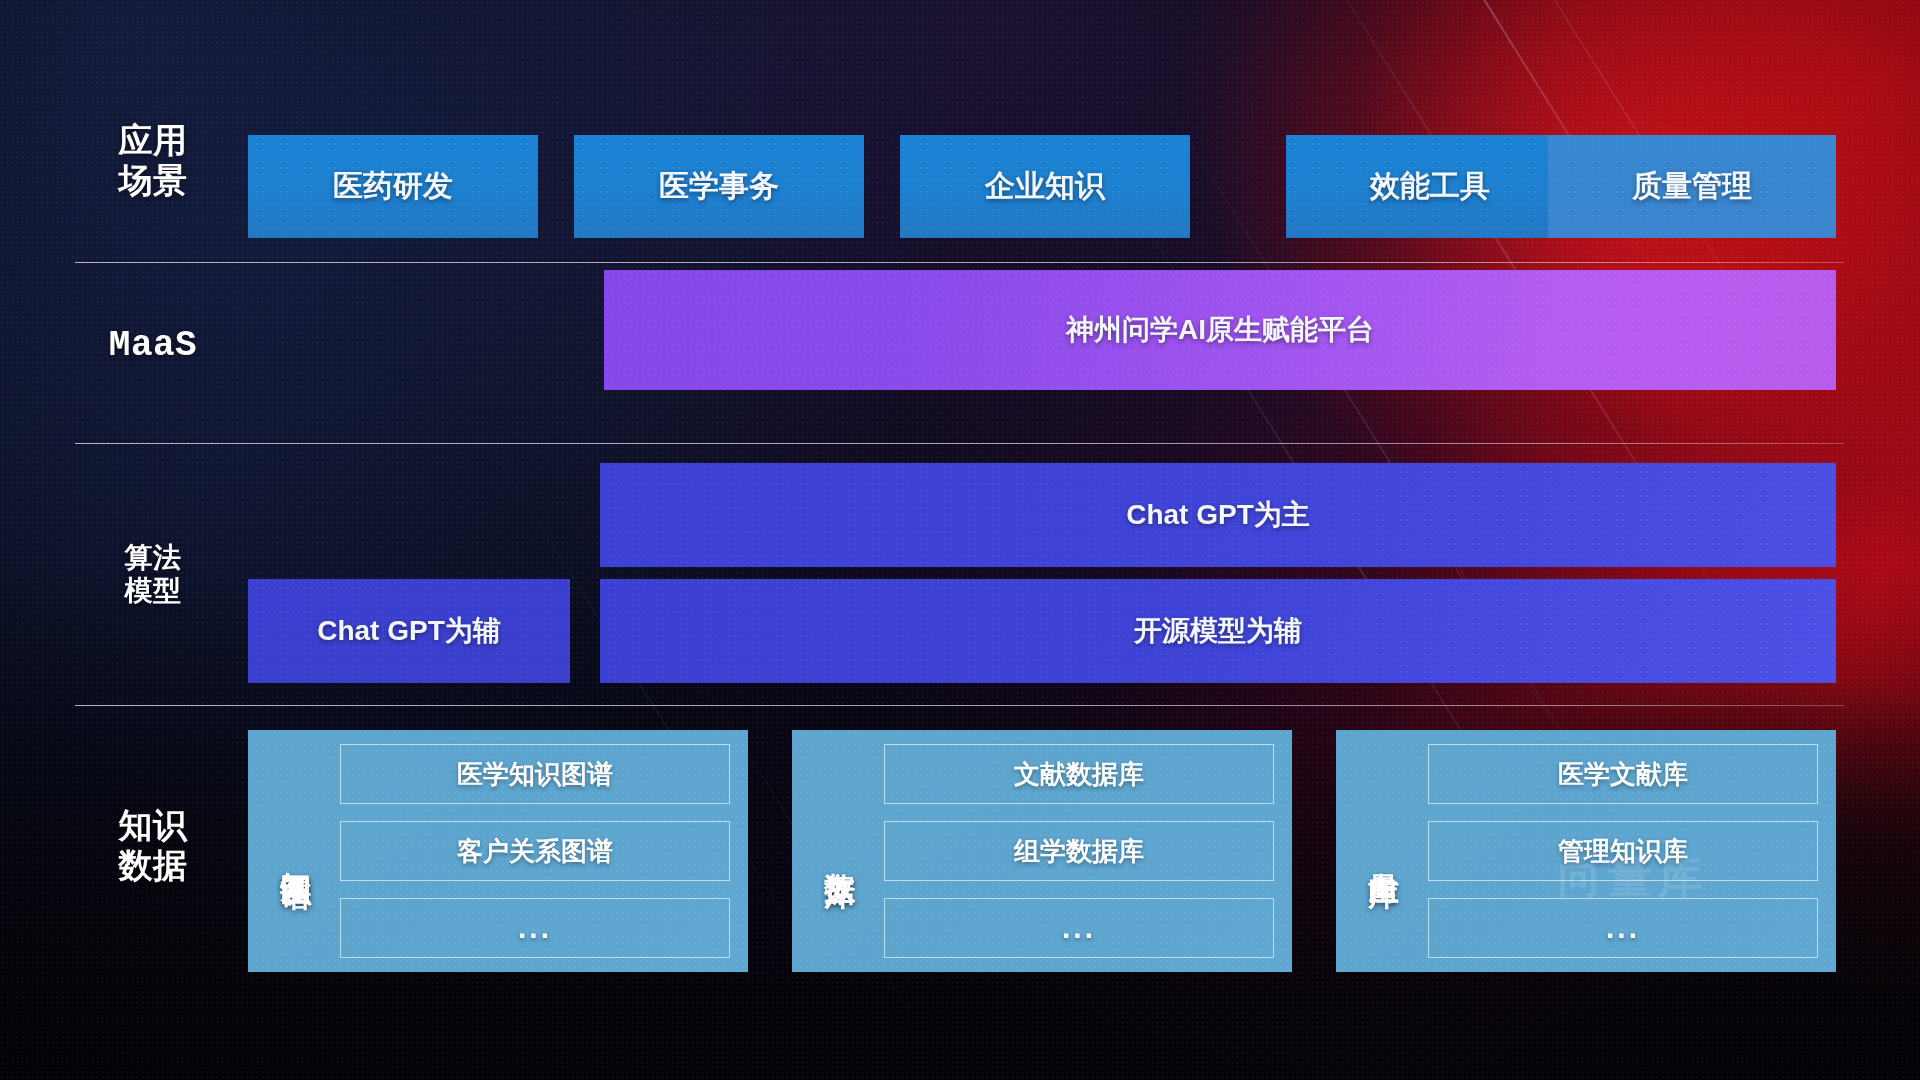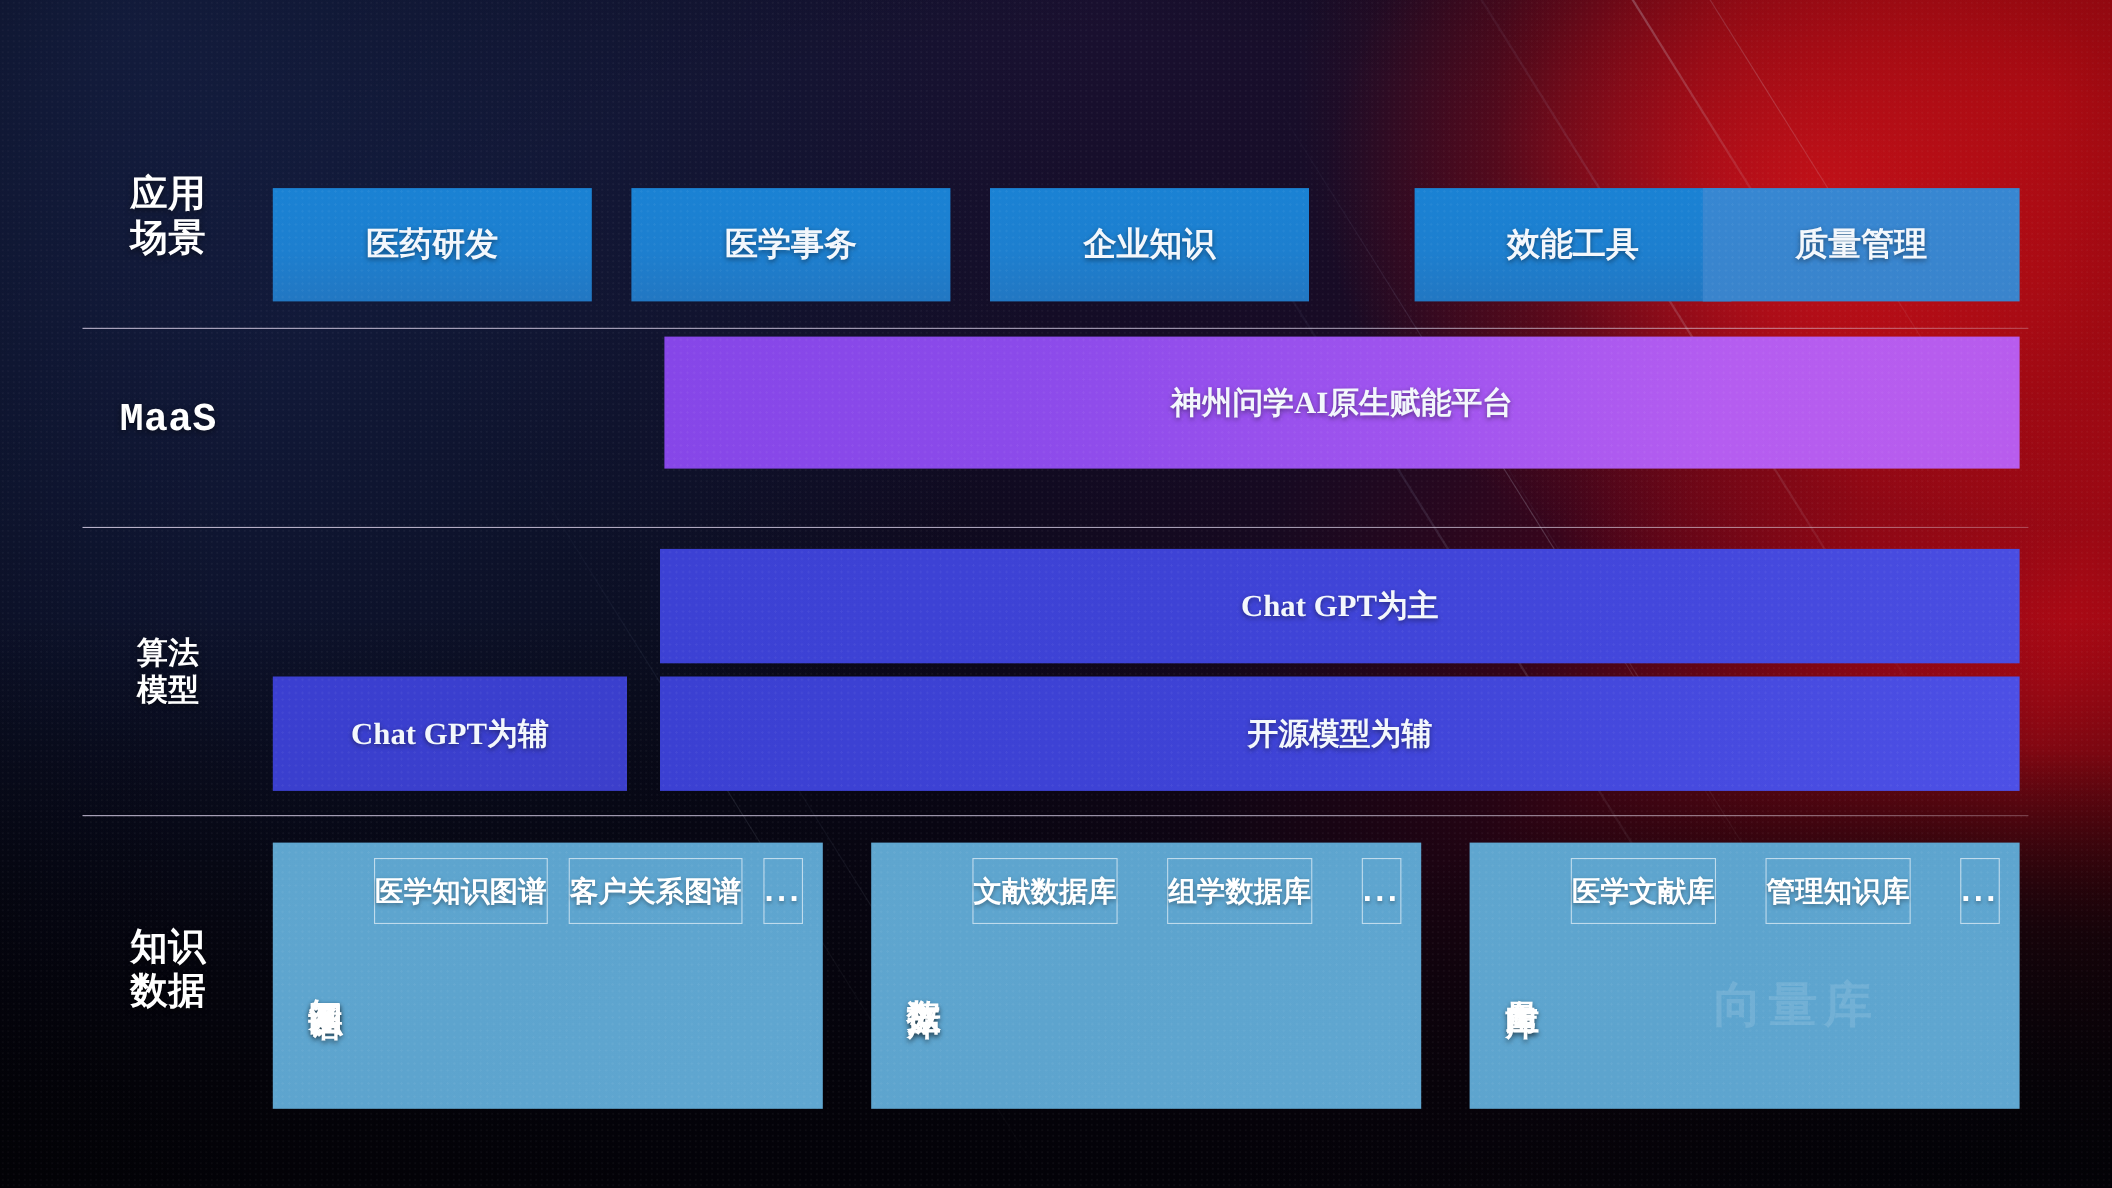--- a/index.html
+++ b/index.html
@@ -43,42 +43,41 @@
   .streak.s1{left:1080px;top:-40px;width:760px;height:2px;transform:rotate(58deg);opacity:.55;}
   .streak.s2{left:1130px;top:40px;width:900px;height:1px;transform:rotate(58deg);opacity:.40;}
   .streak.s3{left:1020px;top:260px;width:980px;height:2px;transform:rotate(58deg);opacity:.35;}
   .streak.s4{left:960px;top:430px;width:820px;height:1px;transform:rotate(58deg);opacity:.45;}
   .streak.s5{left:880px;top:520px;width:900px;height:2px;transform:rotate(58deg);opacity:.30;}
   .streak.s6{left:300px;top:700px;width:700px;height:1px;transform:rotate(58deg);opacity:.22;}
   .streak.s7{left:480px;top:820px;width:620px;height:1px;transform:rotate(58deg);opacity:.18;}
   .streak.s8{left:1180px;top:600px;width:600px;height:1px;transform:rotate(58deg);opacity:.25;}
 
   
-  #sheet{position:absolute;inset:0;z-index:2;margin-top:36px;}
+  #sheet{position:absolute;inset:0;z-index:2;}
   .row-label{
     position:absolute;left:78px;width:150px;
     color:#ffffff;font-weight:bold;
     text-align:center;line-height:1.18;
     letter-spacing:.5px;
     text-shadow:0 2px 6px rgba(0,0,0,.55);
     white-space:pre-line;
   }
   .divider{
     position:absolute;left:75px;right:76px;height:1px;
     background:linear-gradient(90deg,rgba(198,190,214,.92) 0%,rgba(205,196,220,.80) 55%,rgba(222,210,226,.60) 85%,rgba(230,215,230,.30) 100%);
     z-index:3;
   }
 
   
   .card{
     position:absolute;display:flex;align-items:center;justify-content:center;
     color:#f3f7fc;font-weight:bold;
     text-shadow:0 2px 5px rgba(0,0,0,.42);
     box-sizing:border-box;
-    font-family:Liberation Serif, serif;
   }
   .card .tex{
     position:absolute;inset:0;pointer-events:none;
     background-image:radial-gradient(rgba(255,255,255,.10) 1px, rgba(0,0,0,0) 1.1px);
     background-size:6px 6px;opacity:.45;
   }
   .card span.lbl{position:relative;z-index:2;}
 
   
   .app-card{
@@ -123,21 +122,21 @@
   }
   .kd-title{
     position:relative;z-index:2;
     width:62px;flex:0 0 62px;
     display:flex;align-items:center;justify-content:center;
     color:#fff;font-weight:bold;font-size:31px;line-height:1.12;
     writing-mode:vertical-rl;text-orientation:upright;
     letter-spacing:2px;
     text-shadow:0 2px 5px rgba(0,0,0,.40);
   }
-  .kd-items{position:relative;z-index:2;flex:1 1 auto;display:flex;flex-direction:row;
+  .kd-items{position:relative;z-index:2;flex:1 1 auto;display:flex;flex-direction:column;
     justify-content:space-between;margin-left:14px;}
   .kd-item{
     height:60px;display:flex;align-items:center;justify-content:center;
     border:1px solid rgba(232,242,250,.70);
     color:#ffffff;font-weight:bold;font-size:26px;
     text-shadow:0 2px 4px rgba(0,0,0,.35);
     box-sizing:border-box;
   }
   .kd-item.dots{font-size:30px;letter-spacing:3px;}
 

